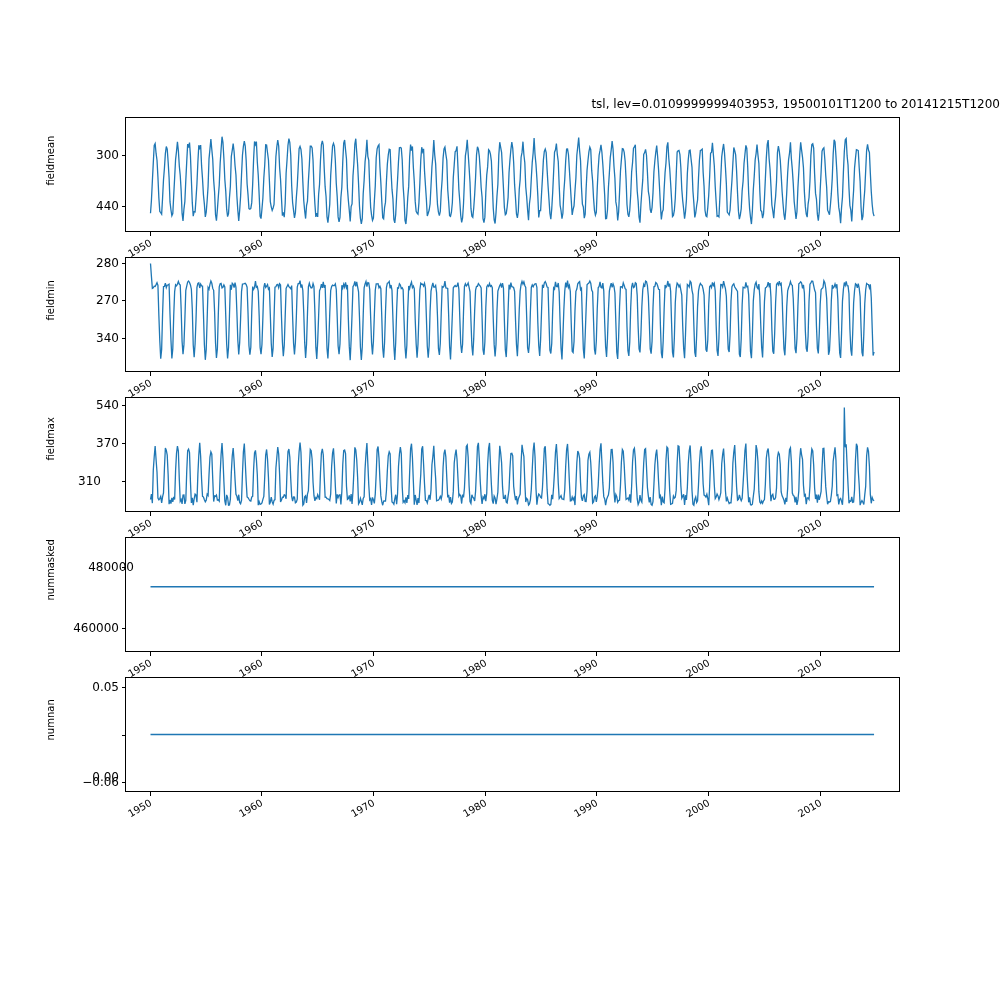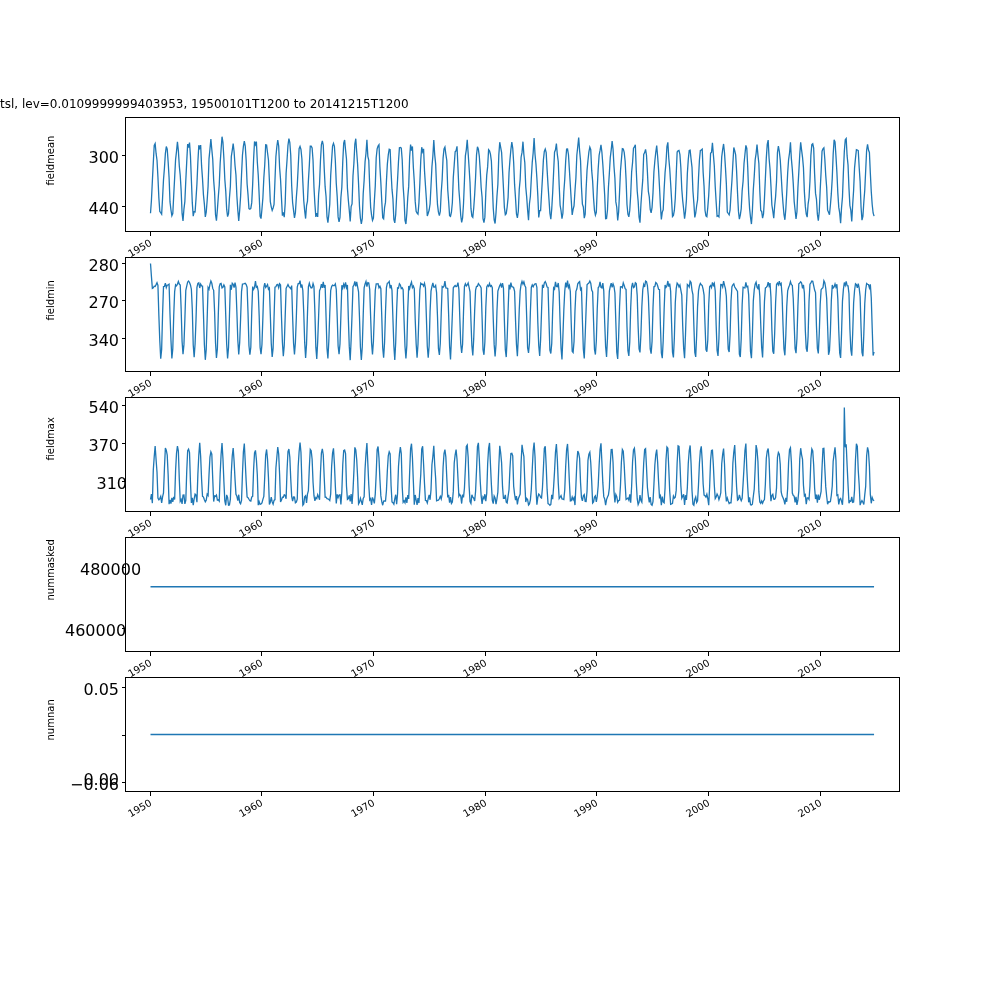--- a/index.html
+++ b/index.html
@@ -29,39 +29,39 @@
   .panel svg {
     display: block;
     width: 100%;
     height: 100%;
   }
   .suptitle {
     position: absolute;
     left: 0;
     top: 97px;
     width: 1000px;
-    text-align: left;
+    text-align: right;
     font-size: 12px;
     color: #000000;
   }
   .ylabel {
     position: absolute;
     font-size: 10px;
     color: #000000;
     transform-origin: 50% 50%;
     white-space: nowrap;
     text-align: center;
   }
   .ylabel span {
     display: block;
     transform: rotate(-90deg);
   }
   .ytick {
     position: absolute;
-    font-size: 16px;
+    font-size: 12px;
     color: #000000;
     text-align: right;
     white-space: nowrap;
   }
   .ytick-mark {
     position: absolute;
     background: #000000;
     height: 1px;
     width: 3.5px;
   }
@@ -175,21 +175,21 @@
       <div class="xtick" style="left: 328.911px; width: 42px; top: 377px;">1970</div>
       <div class="xtick-mark" style="left: 484.582px; top: 372px;"></div>
       <div class="xtick" style="left: 440.582px; width: 42px; top: 377px;">1980</div>
       <div class="xtick-mark" style="left: 596.254px; top: 372px;"></div>
       <div class="xtick" style="left: 552.254px; width: 42px; top: 377px;">1990</div>
       <div class="xtick-mark" style="left: 707.925px; top: 372px;"></div>
       <div class="xtick" style="left: 663.925px; width: 42px; top: 377px;">2000</div>
       <div class="xtick-mark" style="left: 819.597px; top: 372px;"></div>
       <div class="xtick" style="left: 775.597px; width: 42px; top: 377px;">2010</div>
       <div class="ytick-mark" style="left: 121.5px; top: 481.333px;"></div>
-      <div class="ytick" style="left: 73px; width: 54px; top: 474.333px;">310</div>
+      <div class="ytick" style="left: 47px; width: 54px; top: 474.333px;">310</div>
       <div class="ytick-mark" style="left: 121.5px; top: 443px;"></div>
       <div class="ytick" style="left: 65px; width: 54px; top: 436px;">370</div>
       <div class="ytick-mark" style="left: 121.5px; top: 404.667px;"></div>
       <div class="ytick" style="left: 65px; width: 54px; top: 397.667px;">540</div>
       <div class="xtick-mark" style="left: 149.568px; top: 512px;"></div>
       <div class="xtick" style="left: 105.568px; width: 42px; top: 517px;">1950</div>
       <div class="xtick-mark" style="left: 261.239px; top: 512px;"></div>
       <div class="xtick" style="left: 217.239px; width: 42px; top: 517px;">1960</div>
       <div class="xtick-mark" style="left: 372.911px; top: 512px;"></div>
       <div class="xtick" style="left: 328.911px; width: 42px; top: 517px;">1970</div>

